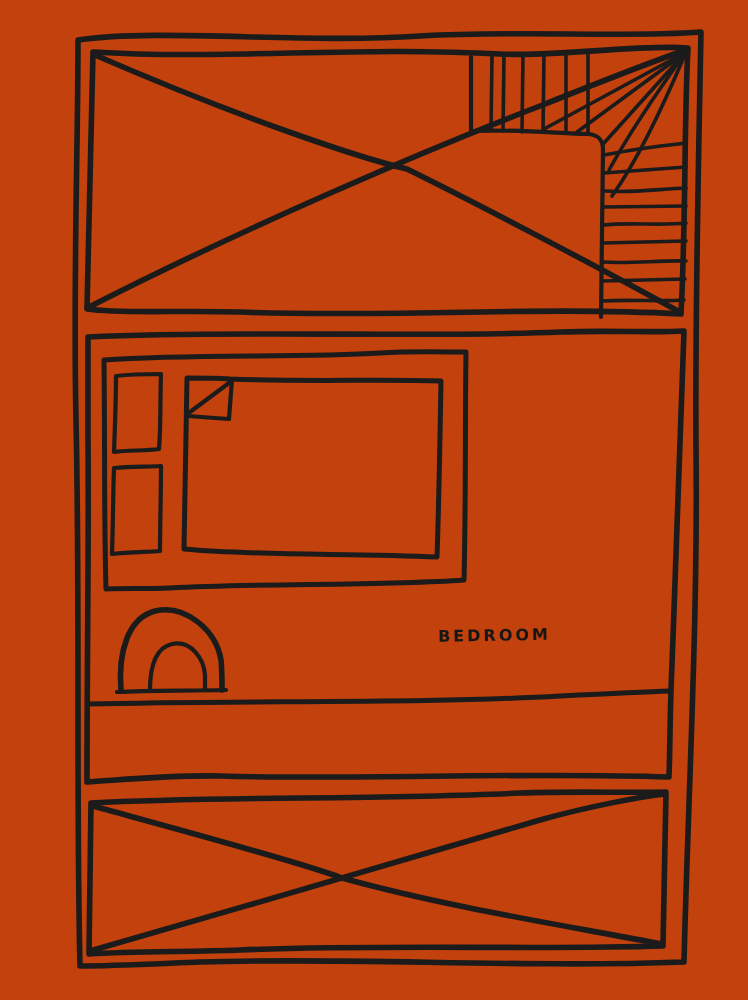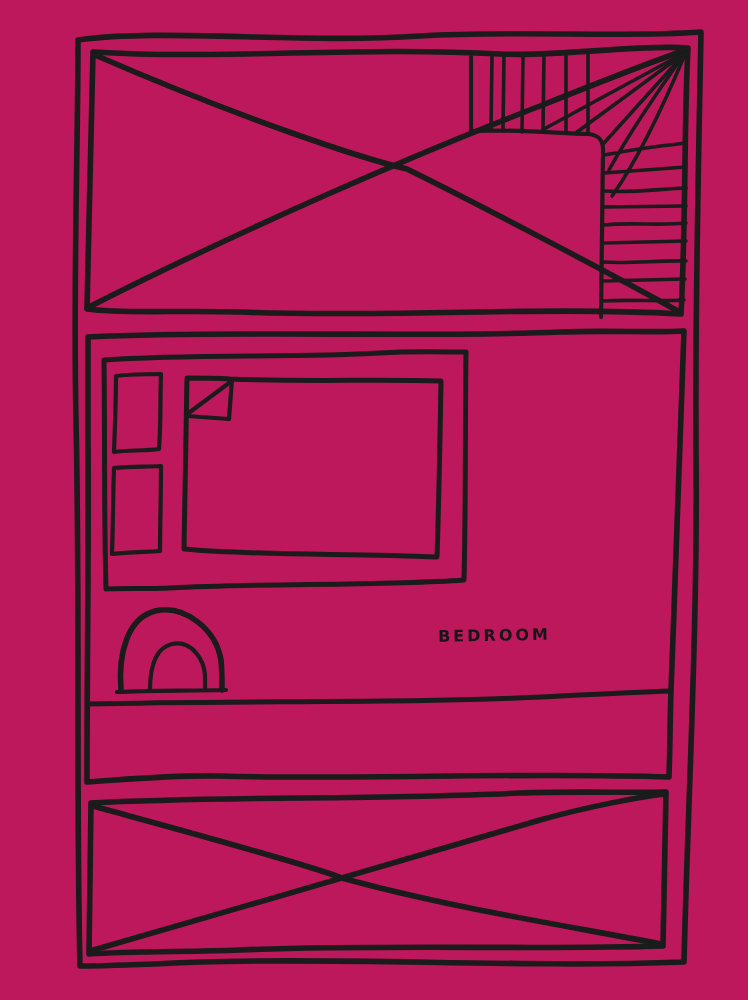--- a/index.html
+++ b/index.html
@@ -5,21 +5,21 @@
   html, body {
     margin: 0;
     padding: 0;
     background: #ffffff;
     font-family: "DejaVu Sans", sans-serif;
   }
   .canvas {
     position: relative;
     width: 748px;
     height: 1000px;
-    background: #be185d;
+    background: #c2410c;
     overflow: hidden;
   }
   svg { display: block; }
   .ink {
     fill: none;
     stroke: #1b1b1b;
     stroke-linecap: round;
     stroke-linejoin: round;
   }
   .w6 { stroke-width: 5.6; }

